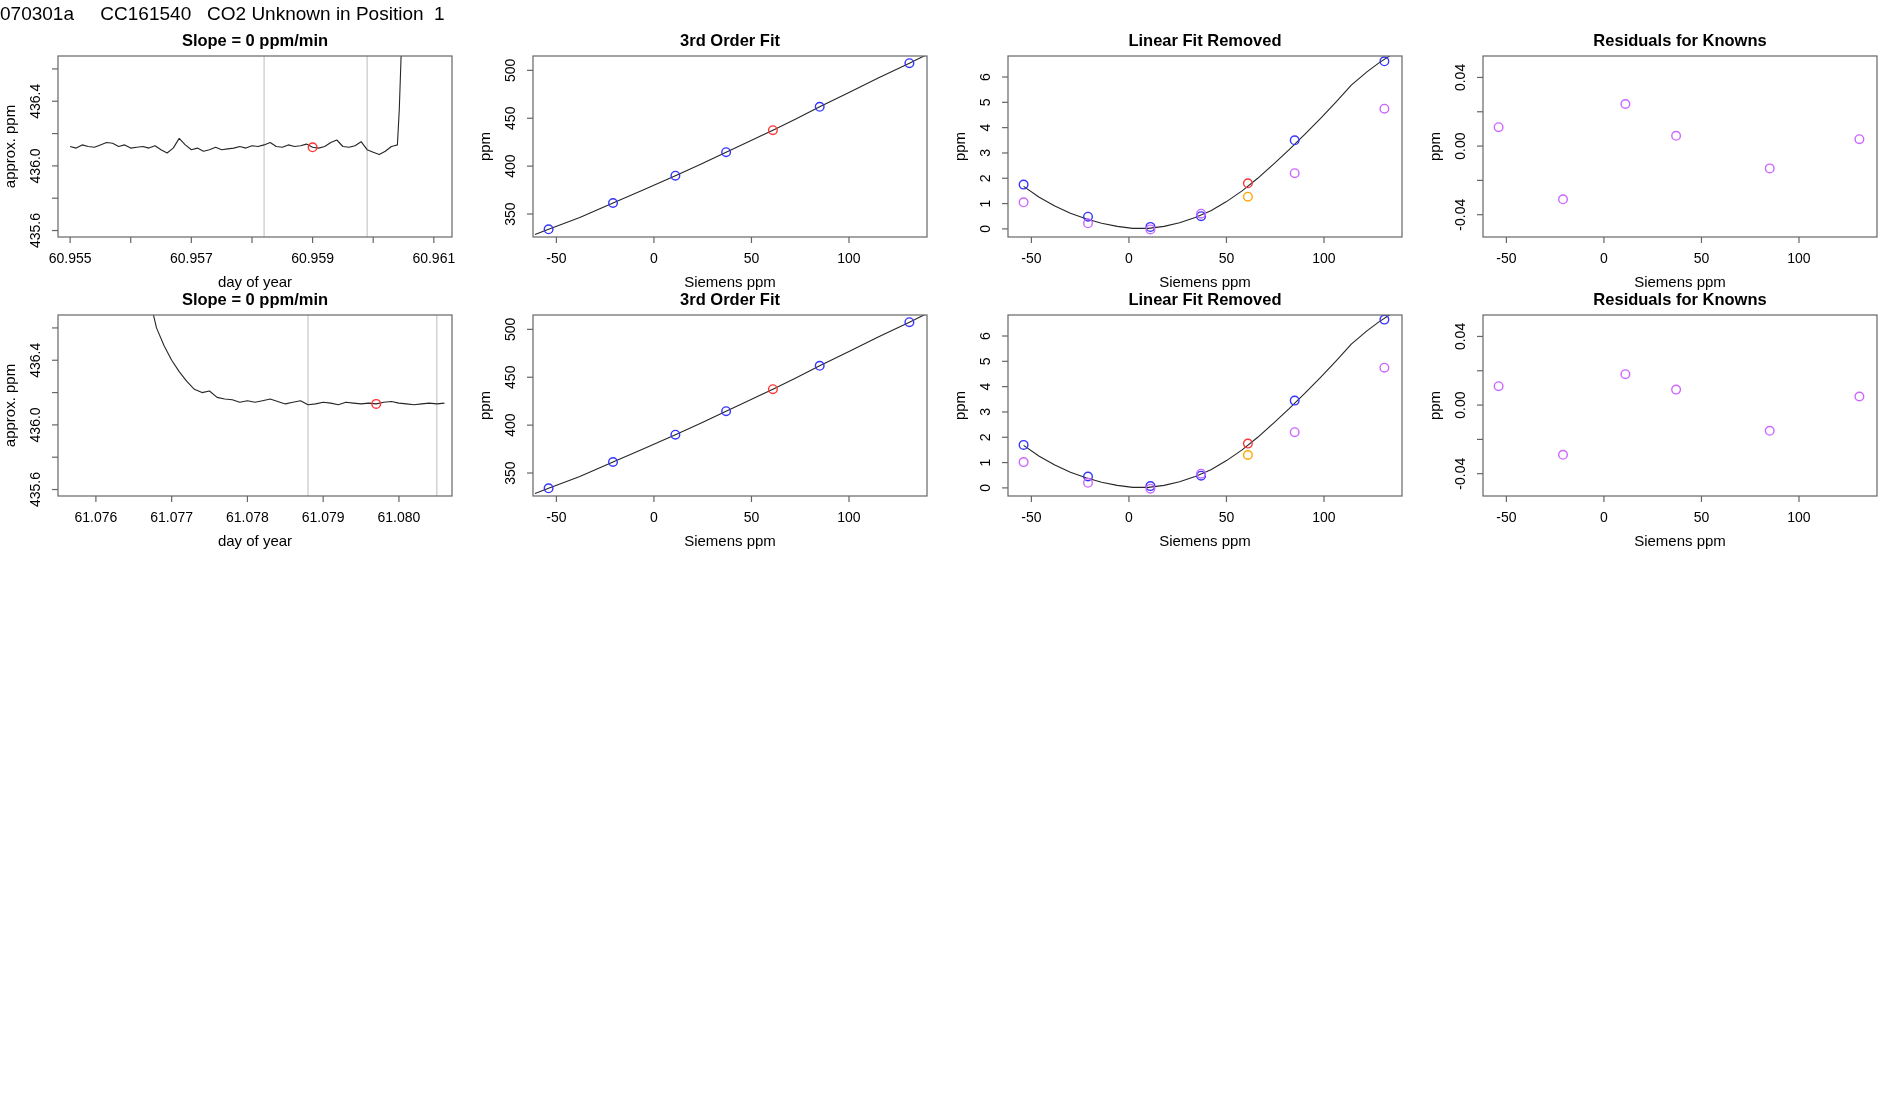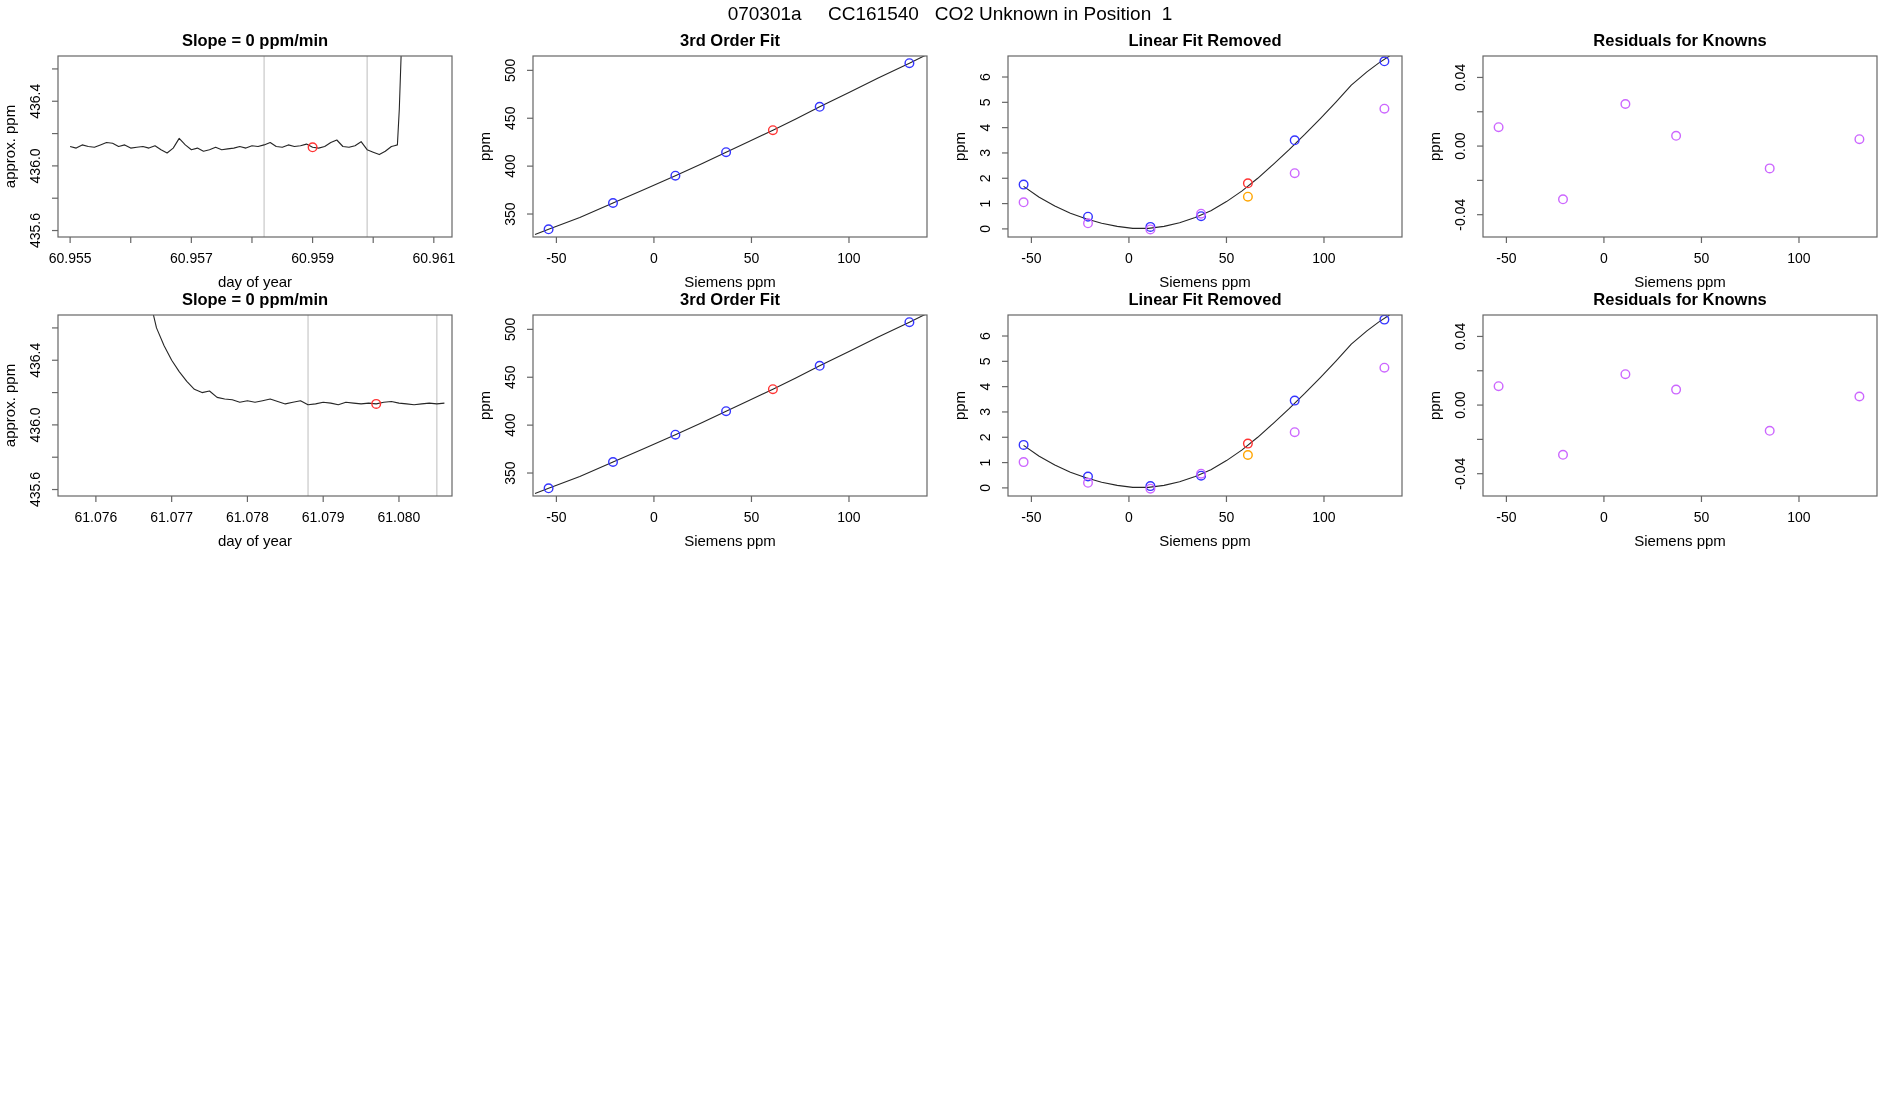--- a/index.html
+++ b/index.html
@@ -9,21 +9,21 @@
     height: 1100px;
     background: #ffffff;
     font-family: "Liberation Sans", sans-serif;
     overflow: hidden;
   }
   .main-title {
     position: absolute;
     top: 3px;
     left: 0;
     width: 1900px;
-    text-align: center;
+    text-align: left;
     font-size: 19px;
     color: #000000;
     white-space: pre;
   }
   .chart-cell { position: absolute; width: 475px; height: 300px; }
   .chart-cell svg { display: block; overflow: visible; }
   svg text {
     font-family: "Liberation Sans", sans-serif;
     fill: #000000;
   }

